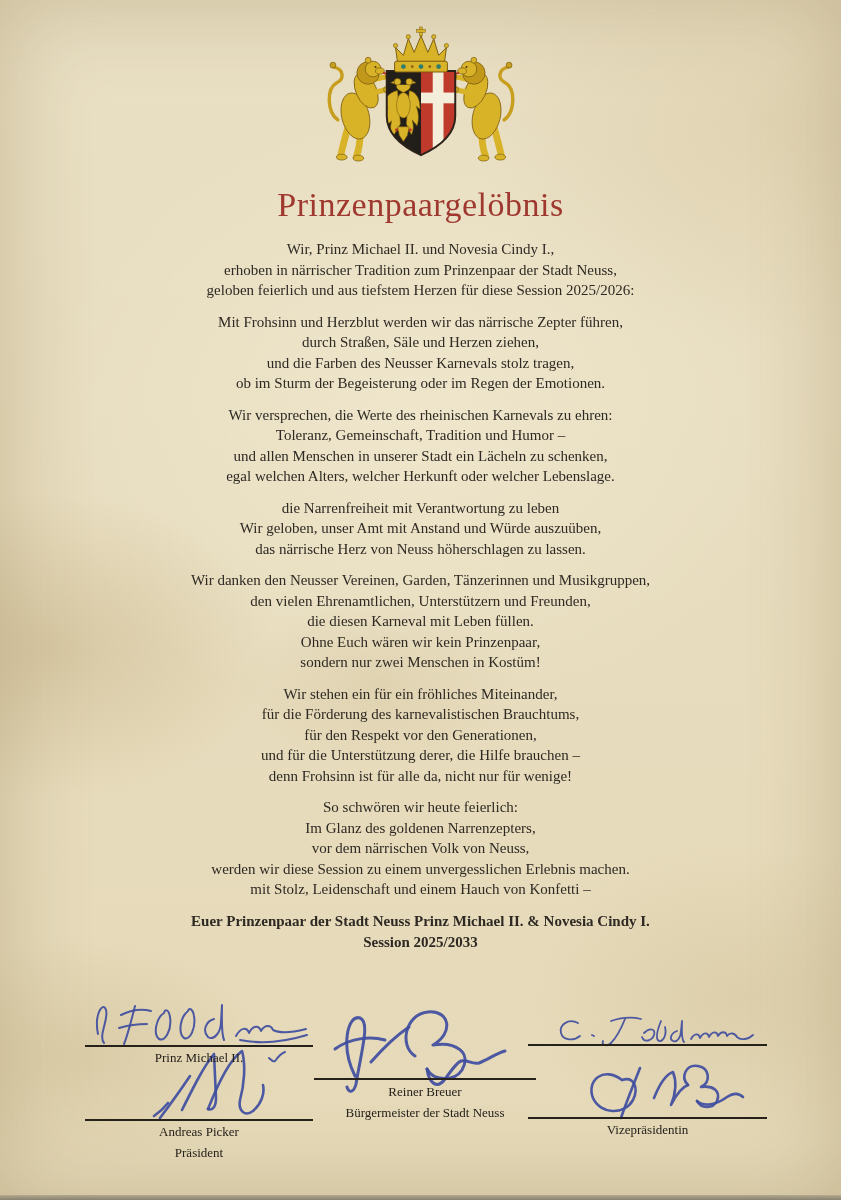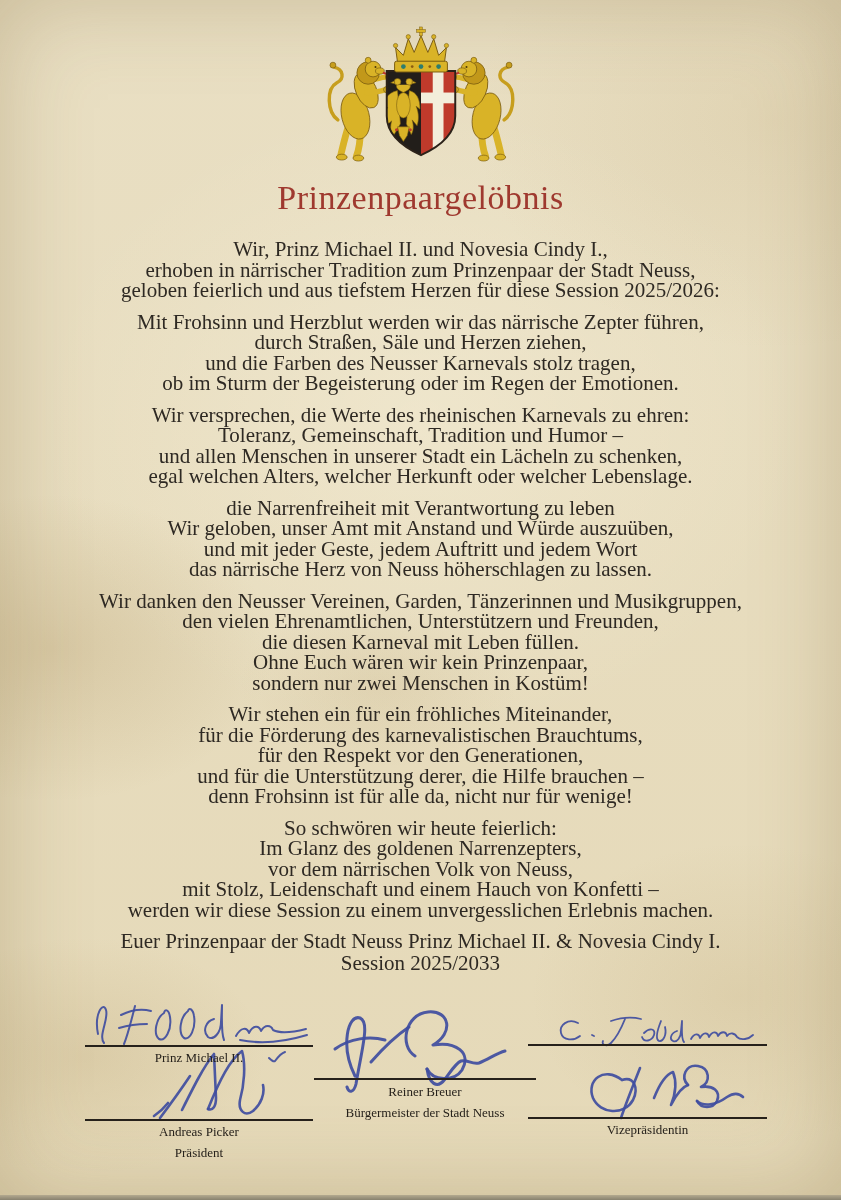--- a/index.html
+++ b/index.html
@@ -19,34 +19,34 @@
       radial-gradient(ellipse 520px 420px at 50% 35%, rgba(255,250,232,0.30), transparent 75%),
       linear-gradient(#e9dfc3,#e5d9b8);
     box-shadow: inset 0 0 90px rgba(118,94,44,0.28);
   }
   .scan-edge{position:absolute;left:0;right:0;bottom:0;height:5px;
     background:linear-gradient(#b3a98f,#88816f);}
 
   .arms{position:absolute;left:323px;top:26px;width:196px;height:137px;}
 
   .title{
-    position:absolute;left:0;right:0;top:172px;margin:5px;
+    position:absolute;left:0;right:0;top:172px;margin:12px;
     text-align:center;font-weight:normal;
     font-size:34px;line-height:42px;letter-spacing:0.5px;
     color:#9f392f;
   }
 
   .body-text{
     position:absolute;left:40px;right:40px;top:239px;
     text-align:center;
-    font-size:21px;line-height:20.5px;
+    font-size:15px;line-height:20.5px;
     color:#2e2923;
   }
   .paragraph{margin:0 0 11px;}
-  .paragraph:last-child{margin-top:3px;line-height:21.5px;}
+  .paragraph:last-child{margin-top:3px;line-height:21.5px;font-weight:bold;}
   .line{white-space:nowrap;}
 
   .ink{position:absolute;}
   .ink path{fill:none;stroke:#3f4da0;stroke-width:2;stroke-linecap:round;stroke-linejoin:round;opacity:0.92;}
   .ink.bold path{stroke-width:3;}
   .ink.mid path{stroke-width:2.6;}
   .ink.fine path{stroke-width:1.8;}
 
   .sig-rule{position:absolute;height:0;border-top:2px solid #26211b;}
   .rule-prinz{left:85px;top:1045px;width:228px;}
@@ -152,43 +152,42 @@
       </div>
       <div class="paragraph">
         <div class="line">Wir versprechen, die Werte des rheinischen Karnevals zu ehren:</div>
         <div class="line">Toleranz, Gemeinschaft, Tradition und Humor –</div>
         <div class="line">und allen Menschen in unserer Stadt ein Lächeln zu schenken,</div>
         <div class="line">egal welchen Alters, welcher Herkunft oder welcher Lebenslage.</div>
       </div>
       <div class="paragraph">
         <div class="line">die Narrenfreiheit mit Verantwortung zu leben</div>
         <div class="line">Wir geloben, unser Amt mit Anstand und Würde auszuüben,</div>
-        <div class="line">und mit jeder Geste, jedem Auftritt und jedem Wort</div>
         <div class="line">das närrische Herz von Neuss höherschlagen zu lassen.</div>
       </div>
       <div class="paragraph">
         <div class="line">Wir danken den Neusser Vereinen, Garden, Tänzerinnen und Musikgruppen,</div>
         <div class="line">den vielen Ehrenamtlichen, Unterstützern und Freunden,</div>
         <div class="line">die diesen Karneval mit Leben füllen.</div>
         <div class="line">Ohne Euch wären wir kein Prinzenpaar,</div>
         <div class="line">sondern nur zwei Menschen in Kostüm!</div>
       </div>
       <div class="paragraph">
         <div class="line">Wir stehen ein für ein fröhliches Miteinander,</div>
         <div class="line">für die Förderung des karnevalistischen Brauchtums,</div>
         <div class="line">für den Respekt vor den Generationen,</div>
         <div class="line">und für die Unterstützung derer, die Hilfe brauchen –</div>
         <div class="line">denn Frohsinn ist für alle da, nicht nur für wenige!</div>
       </div>
       <div class="paragraph">
         <div class="line">So schwören wir heute feierlich:</div>
         <div class="line">Im Glanz des goldenen Narrenzepters,</div>
         <div class="line">vor dem närrischen Volk von Neuss,</div>
+        <div class="line">werden wir diese Session zu einem unvergesslichen Erlebnis machen.</div>
         <div class="line">mit Stolz, Leidenschaft und einem Hauch von Konfetti –</div>
-        <div class="line">werden wir diese Session zu einem unvergesslichen Erlebnis machen.</div>
       </div>
       <div class="paragraph">
         <div class="line">Euer Prinzenpaar der Stadt Neuss Prinz Michael II. &amp; Novesia Cindy I.</div>
         <div class="line">Session 2025/2033</div>
       </div>
     </div>
 
   <svg class="ink" style="left:88px;top:996px;width:226px;height:54px;" viewBox="0 0 226 54" aria-hidden="true">
     <path d="M10,38 C6,18 15,5 18,14 C21,23 10,40 16,47"></path>
     <path d="M33,19 C45,13 56,13 63,15"></path>

